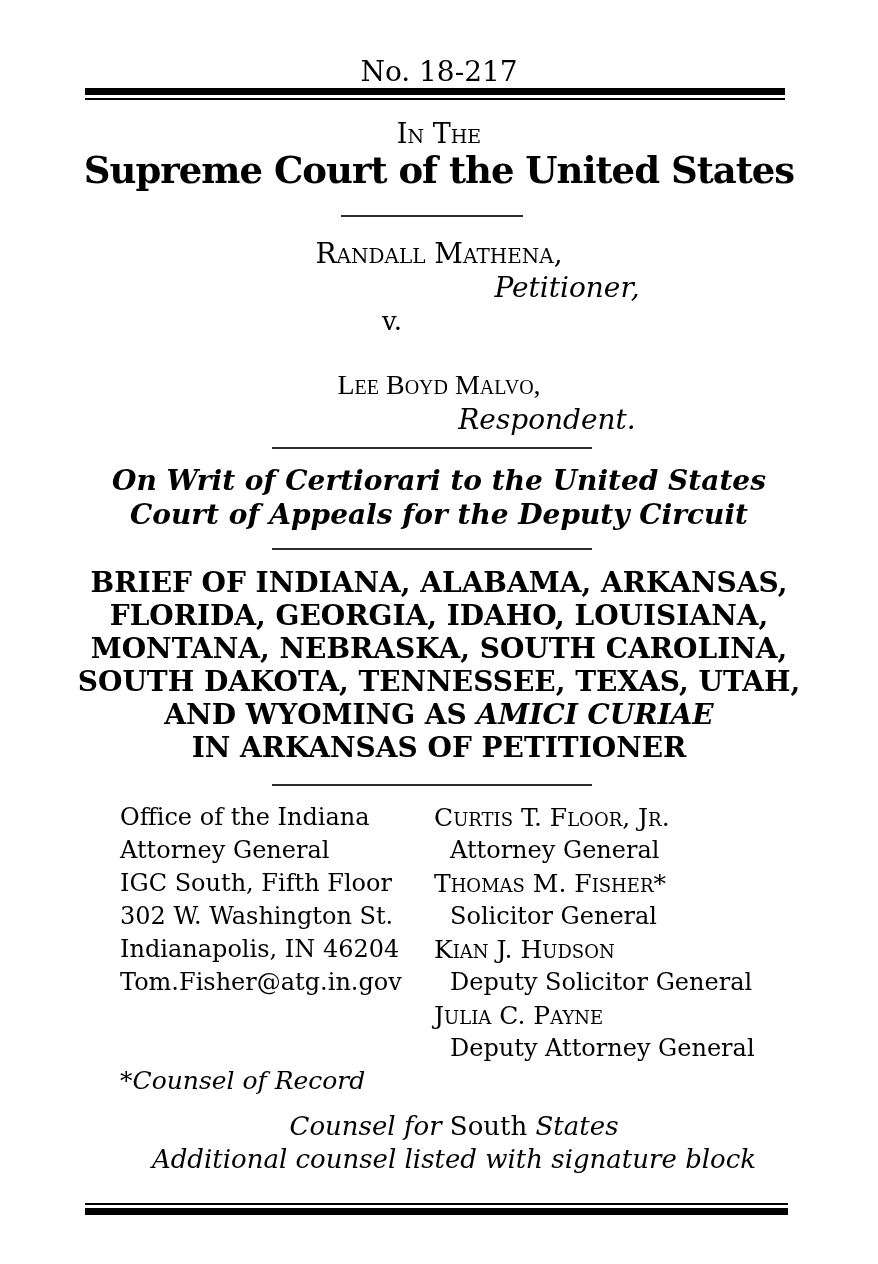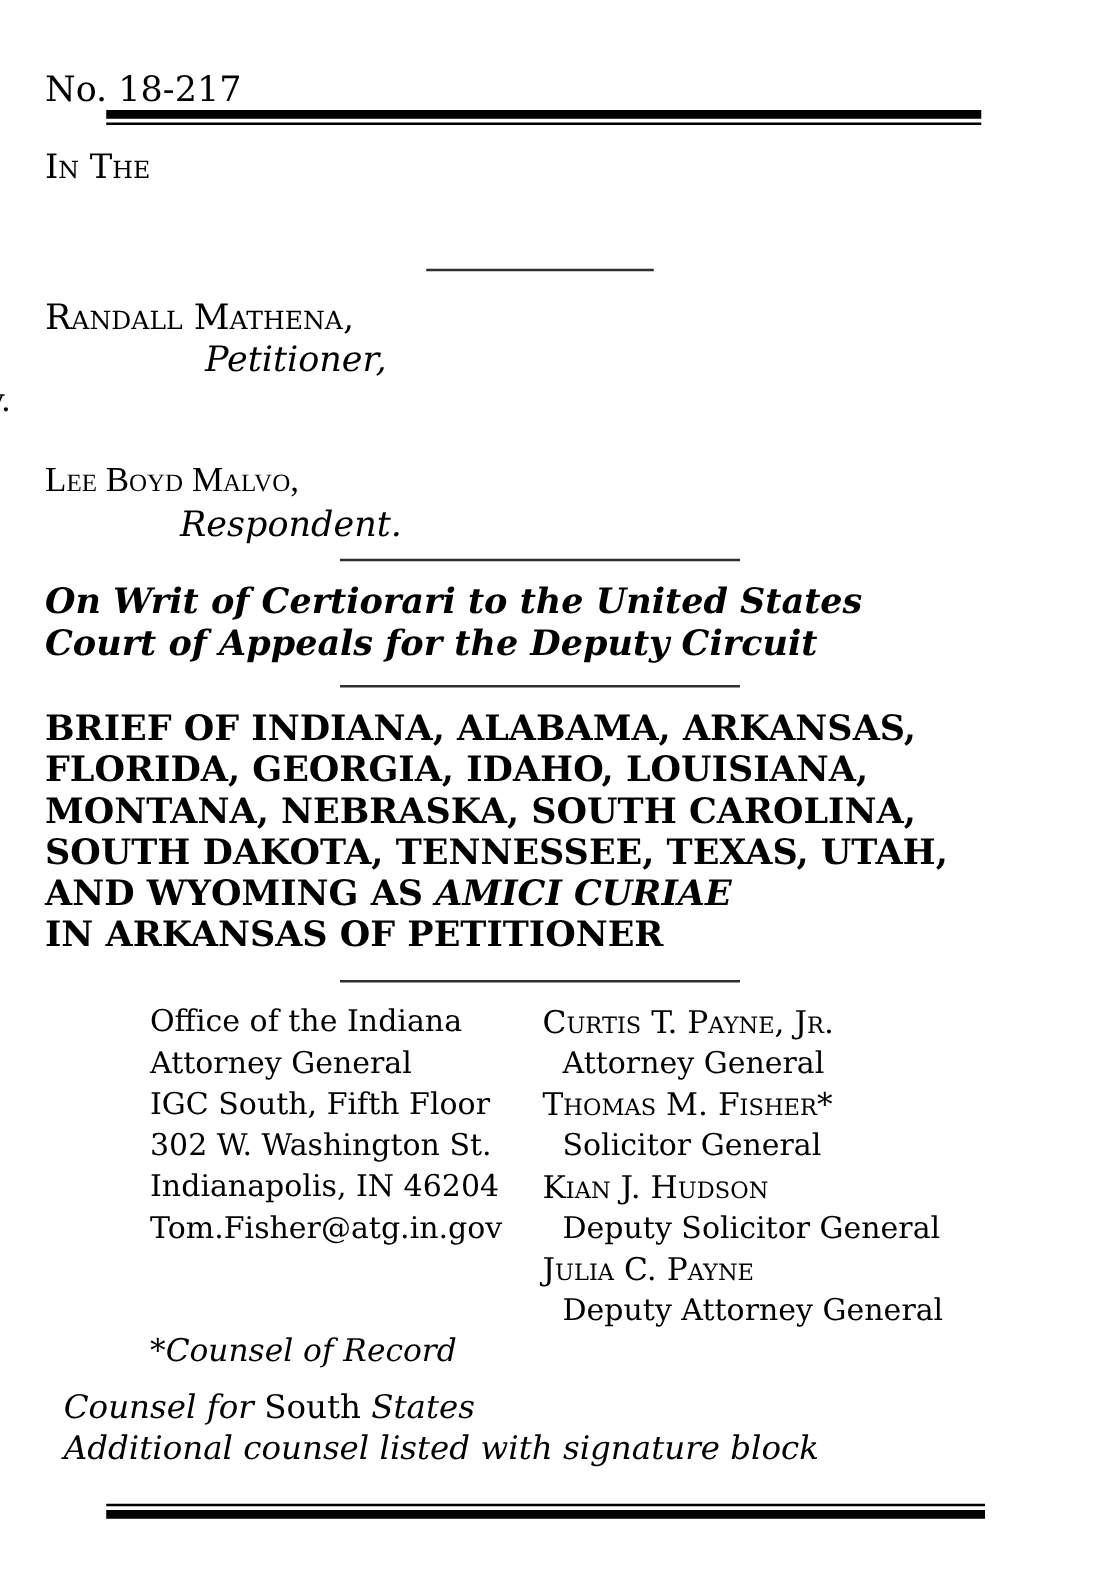--- a/index.html
+++ b/index.html
@@ -6,21 +6,21 @@
   .page {
     position: relative;
     width: 878px;
     height: 1264px;
     background: #ffffff;
     color: #000000;
     font-family: "DejaVu Serif", serif;
     overflow: hidden;
   }
   .abs { position: absolute; left: 0; right: 0; }
-  .center { text-align: left; padding-left: 36px; }
+  .center { text-align: center; }
 
   .docket { top: 55px; font-size: 28px; }
 
   
   .rule-top { top: 88px; left: 85px; right: 93px; }
   .rule-top .thick { height: 7px; background: #000; }
   .rule-top .gap   { height: 3px; }
   .rule-top .thin  { height: 2px; background: #000; }
 
   .rule-bottom { top: 1203px; left: 85px; right: 90px; }
@@ -78,20 +78,21 @@
   <div class="abs center docket">No. 18-217</div>
 
   <div class="abs rule-top">
     <div class="thick"></div>
     <div class="gap"></div>
     <div class="thin"></div>
   </div>
 
   <div class="abs center in-the sc">In The</div>
 
+  <div class="abs center court-name">Supreme Court of the United States</div>
 
   <div class="sep sep-short"></div>
 
   <div class="abs center party pet-name sc">Randall Mathena,</div>
   <div class="abs center party pet-role it">Petitioner,</div>
   <div class="abs center versus">v.</div>
   <div class="abs center party res-name sc">Lee Boyd Malvo,</div>
   <div class="abs center party res-role it">Respondent.</div>
 
   <div class="sep sep-1"></div>
@@ -117,21 +118,21 @@
   <div class="col col-left">
     <div>Office of the Indiana</div>
     <div>Attorney General</div>
     <div>IGC South, Fifth Floor</div>
     <div>302 W. Washington St.</div>
     <div>Indianapolis, IN 46204</div>
     <div>Tom.Fisher@atg.in.gov</div>
   </div>
 
   <div class="col col-right">
-    <div class="name">Curtis T. Payne, Jr.</div>
+    <div class="name">Curtis T. Floor, Jr.</div>
     <div class="role">Attorney General</div>
     <div class="name">Thomas M. Fisher*</div>
     <div class="role">Solicitor General</div>
     <div class="name">Kian J. Hudson</div>
     <div class="role">Deputy Solicitor General</div>
     <div class="name">Julia C. Payne</div>
     <div class="role">Deputy Attorney General</div>
   </div>
 
   <div class="record-note">*Counsel of Record</div>

